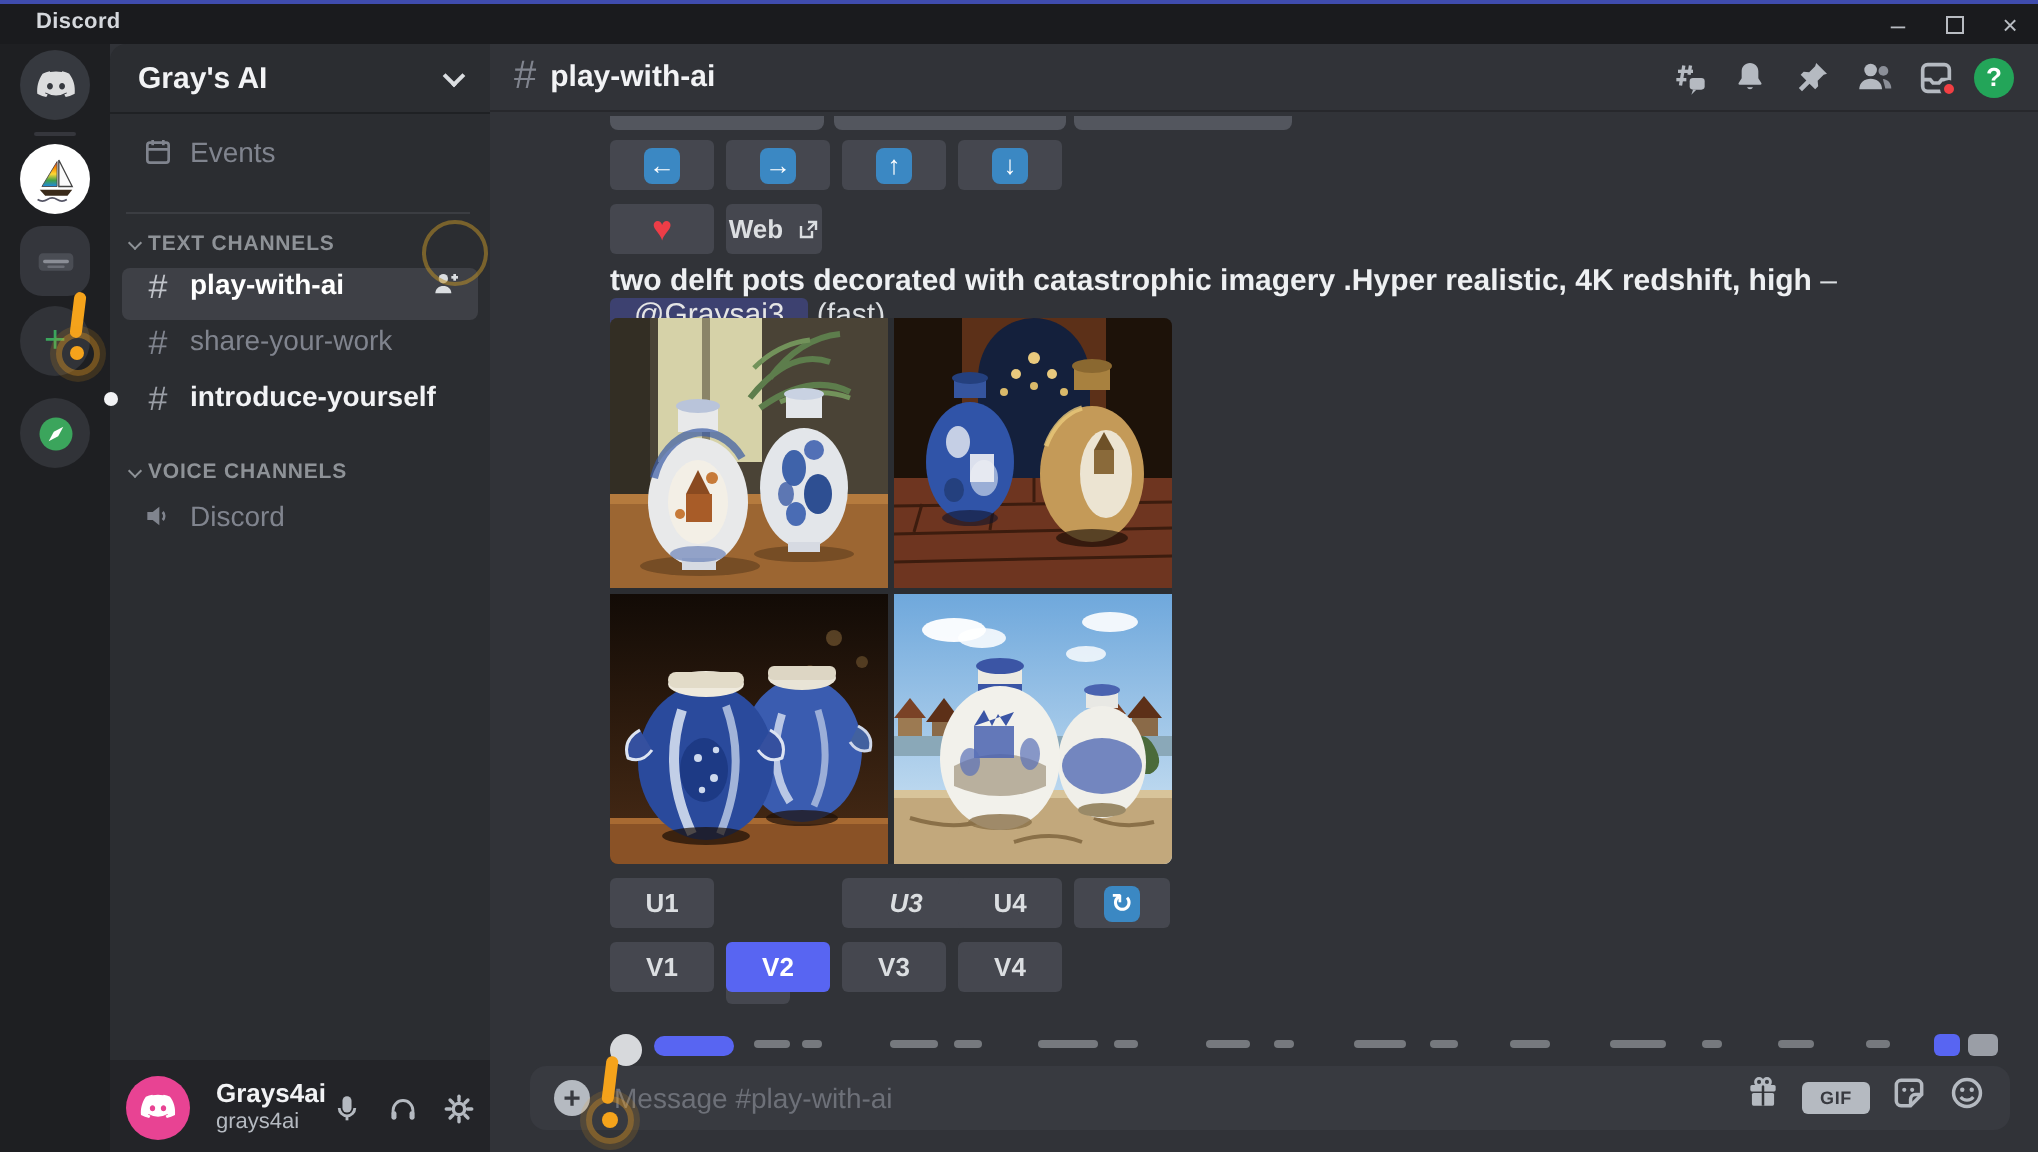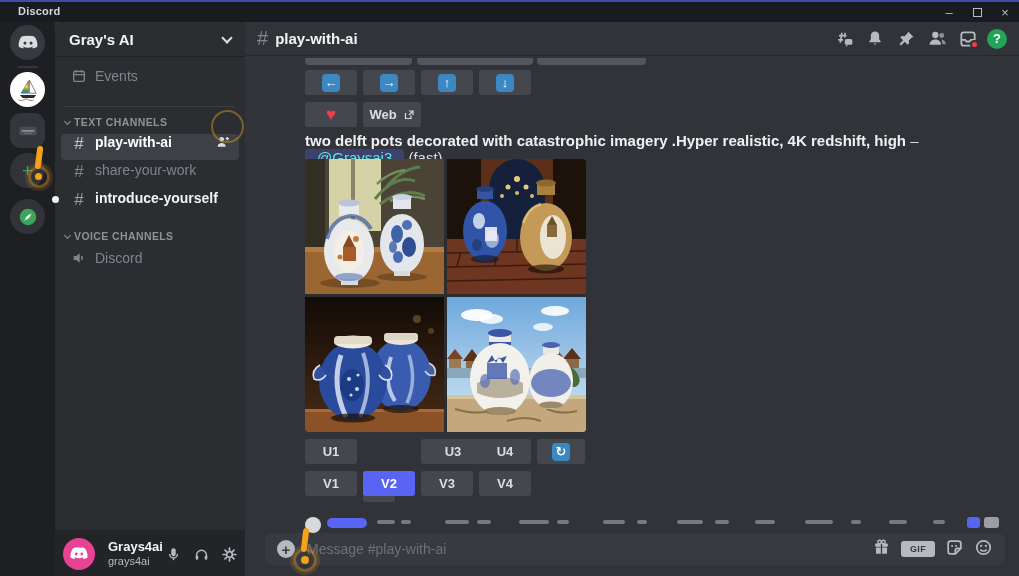--- a/index.html
+++ b/index.html
@@ -64,21 +64,21 @@
   .btn{position:absolute;height:25px;background:#45474f;border-radius:3px;display:flex;align-items:center;
        justify-content:center;gap:6px;color:#dbdee1;font-size:13px;font-weight:600;}
   .emoji-sq{width:18px;height:18px;border-radius:4px;background:#3b88c3;color:#fff;display:flex;align-items:center;
             justify-content:center;font-size:13px;font-weight:700;line-height:1;}
   .stub{position:absolute;top:36px;height:7px;background:#53565e;border-radius:0 0 4px 4px;}
   .btn.active{background:#5865f2;color:#fff;}
   .heart-glyph{color:#ed3d47;font-size:17px;line-height:1;}
 
   .prompt-line{position:absolute;left:60px;top:110px;width:700px;font-size:15px;color:#dbdee1;}
   .prompt-line b{color:#eef0f2;font-weight:700;}
-  .mention{background:rgba(88,101,242,.3);color:#5eead4;border-radius:3px;padding:0 12px;font-weight:500;}
+  .mention{background:rgba(88,101,242,.3);color:#e5e5e5;border-radius:3px;padding:0 12px;font-weight:500;}
 
   .img-grid{position:absolute;left:60px;top:137px;width:281px;height:273px;border-radius:4px;overflow:hidden;background:#2b2d31;}
   .img-grid svg{position:absolute;display:block;}
 
   
   .partial{position:absolute;left:40px;top:490px;width:734px;height:22px;overflow:hidden;}
   .bar{position:absolute;top:8px;height:4px;border-radius:2px;background:#8e9196;opacity:.75;}
 
   
   .composer{position:absolute;left:20px;top:511px;width:740px;height:32px;background:#383a40;border-radius:8px;
@@ -327,21 +327,21 @@
     <div class="btn" style="left:176px;top:48px;width:52px;">
       <span class="emoji-sq">↑</span>
       </div>
     <div class="btn" style="left:234px;top:48px;width:52px;">
       <span class="emoji-sq">↓</span>
       </div>
 
     <div class="btn" style="left:60px;top:80px;width:52px;">
       <span class="heart-glyph">♥</span>
       </div>
-    <div class="btn" style="left:118px;top:80px;width:58px;">
+    <div class="btn" style="left:118px;top:80px;width:48px;">
       <span>Web</span>
       <svg width="12" height="12" viewBox="0 0 24 24">
           <path d="M5 8v11h11v-6" fill="none" stroke="#dbdee1" stroke-width="2.4"></path>
           <path d="M12 4h8v8" fill="none" stroke="#dbdee1" stroke-width="2.4"></path>
           <line x1="12" y1="12" x2="19.5" y2="4.5" stroke="#dbdee1" stroke-width="2.4"></line>
         </svg>
     </div>
 
     <div class="prompt-line">
       <b>two delft pots decorated with catastrophic imagery .Hyper realistic, 4K redshift, high</b>
@@ -528,21 +528,21 @@
         </g>
       </svg>
     </div>
 
     <div class="btn" style="left:60px;top:417px;width:52px;text-align:right;">
         <span>U1</span>
       </div>
     <div class="btn" style="left:118px;top:417px;width:32px;margin-top:38px;">
         <span>U2</span>
       </div>
-    <div class="btn" style="left:176px;top:417px;width:64px;">
+    <div class="btn" style="left:176px;top:417px;width:64px;font-style:italic;">
         <span>U3</span>
       </div>
     <div class="btn" style="left:234px;top:417px;width:52px;">
         <span>U4</span>
       </div>
     <div class="btn" style="left:292px;top:417px;width:48px;">
       <span class="emoji-sq">↻</span>
       </div>
 
     <div class="btn" style="left:60px;top:449px;width:52px;">

